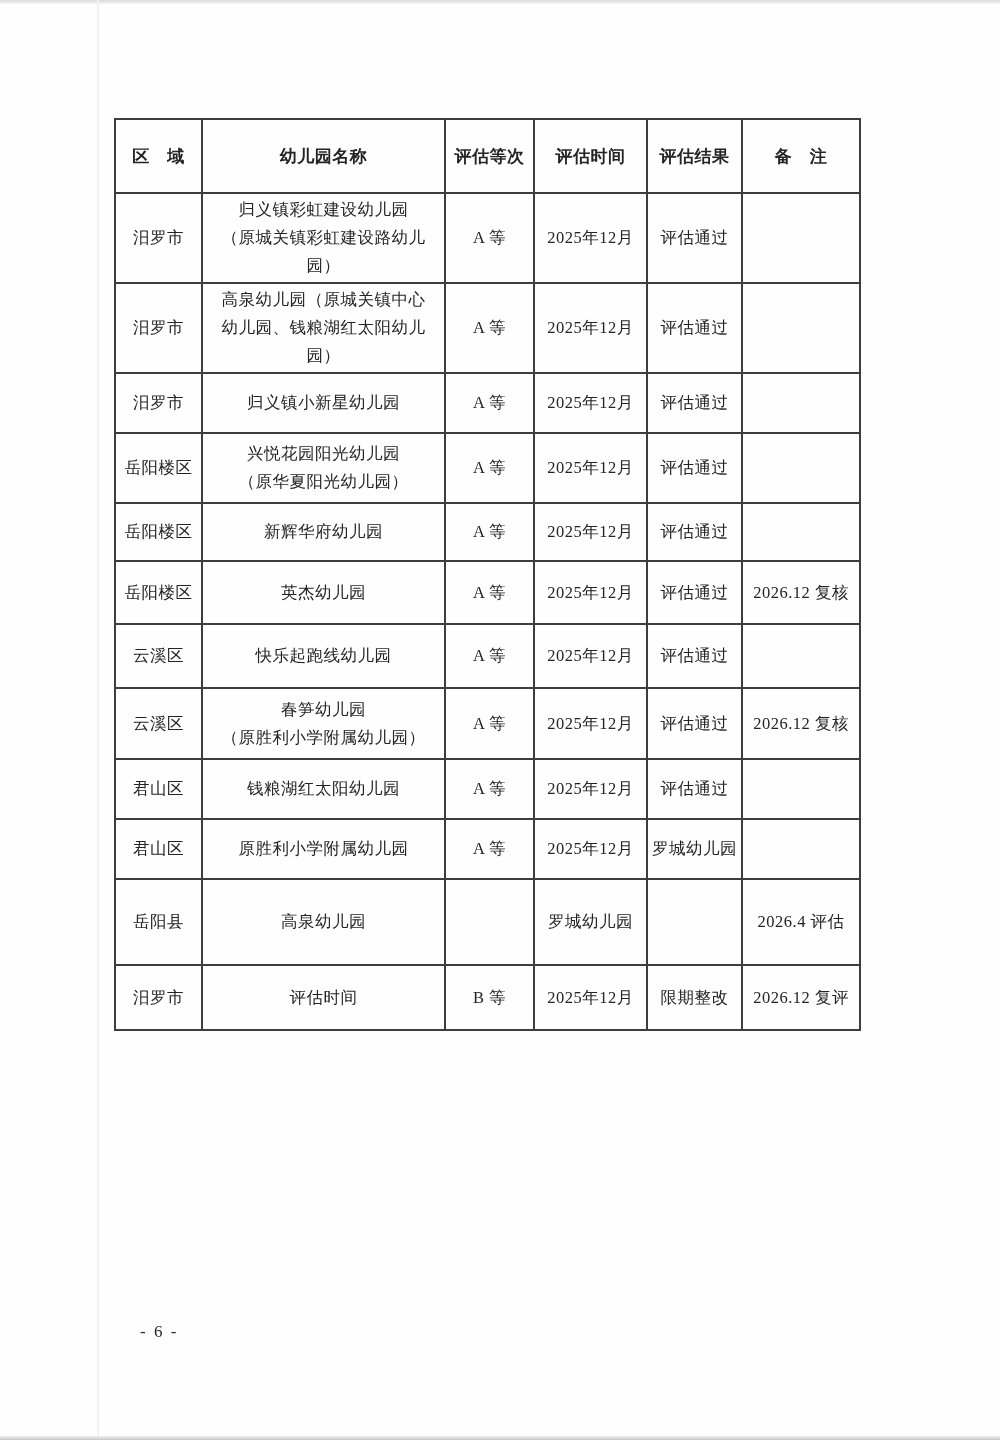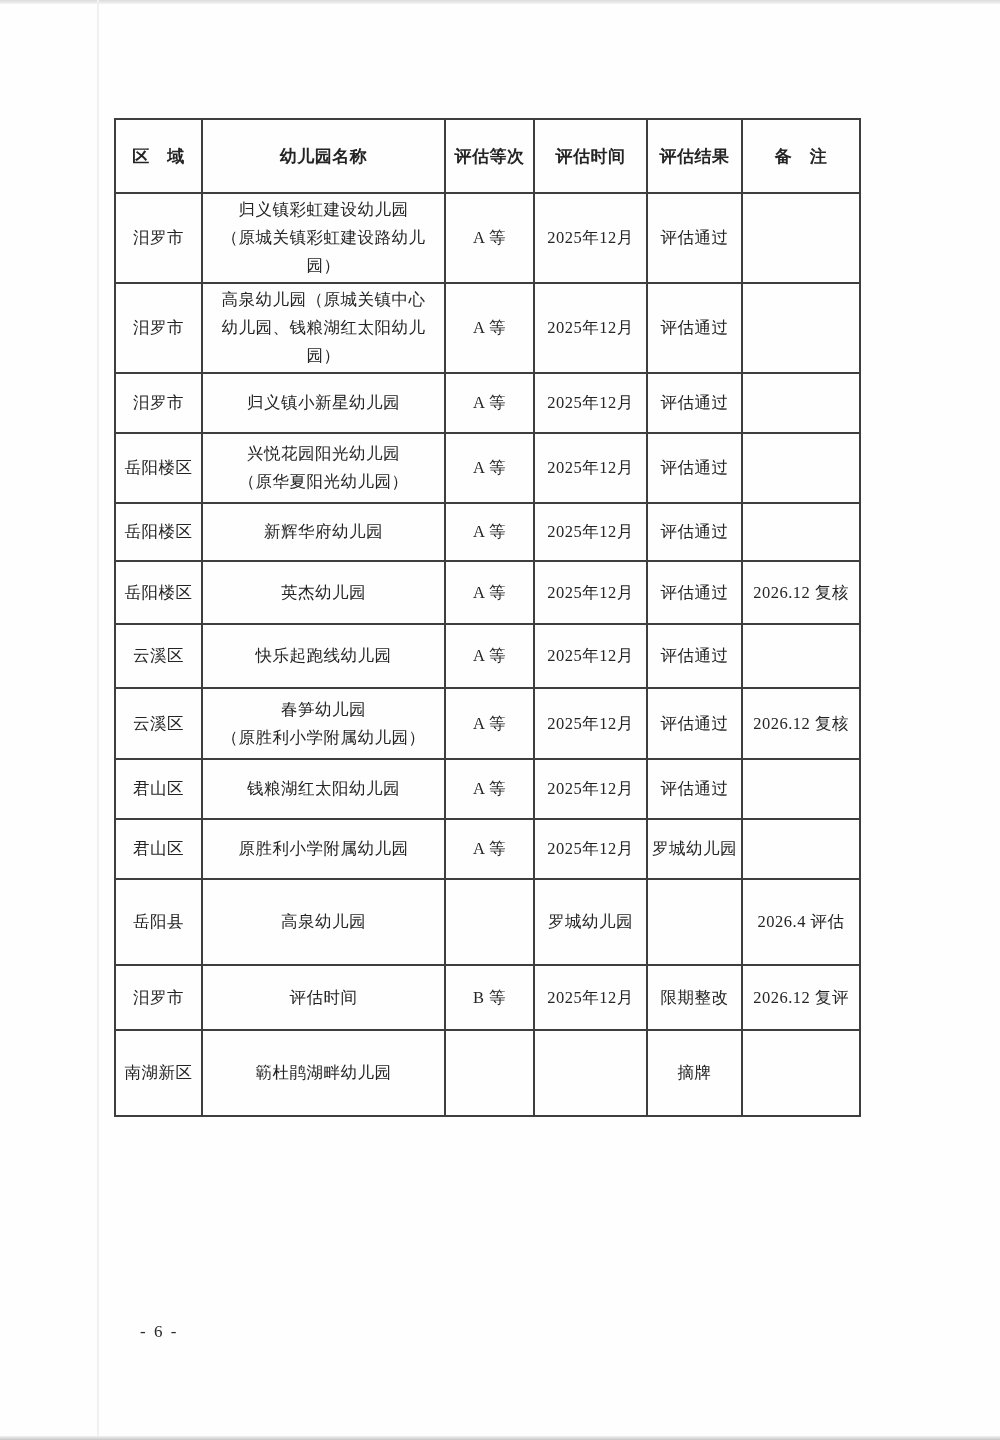--- a/index.html
+++ b/index.html
@@ -204,26 +204,18 @@
       <td>2026.4 评估</td>
     </tr>
     <tr class="rh65">
       <td>汨罗市</td>
       <td class="name-cell">评估时间</td>
       <td>B 等</td>
       <td>2025年12月</td>
       <td>限期整改</td>
       <td>2026.12 复评</td>
     </tr>
-    <tr class="rh67">
-      <td>南湖新区</td>
-      <td class="name-cell">簕杜鹃湖畔幼儿园</td>
-      <td></td>
-      <td></td>
-      <td>摘牌</td>
-      <td></td>
-    </tr>
   </tbody>
 </table>
 
 <div class="page-number">- 6 -</div>
 
 <div class="scan-strip-bottom"></div>
 
 </body></html>

